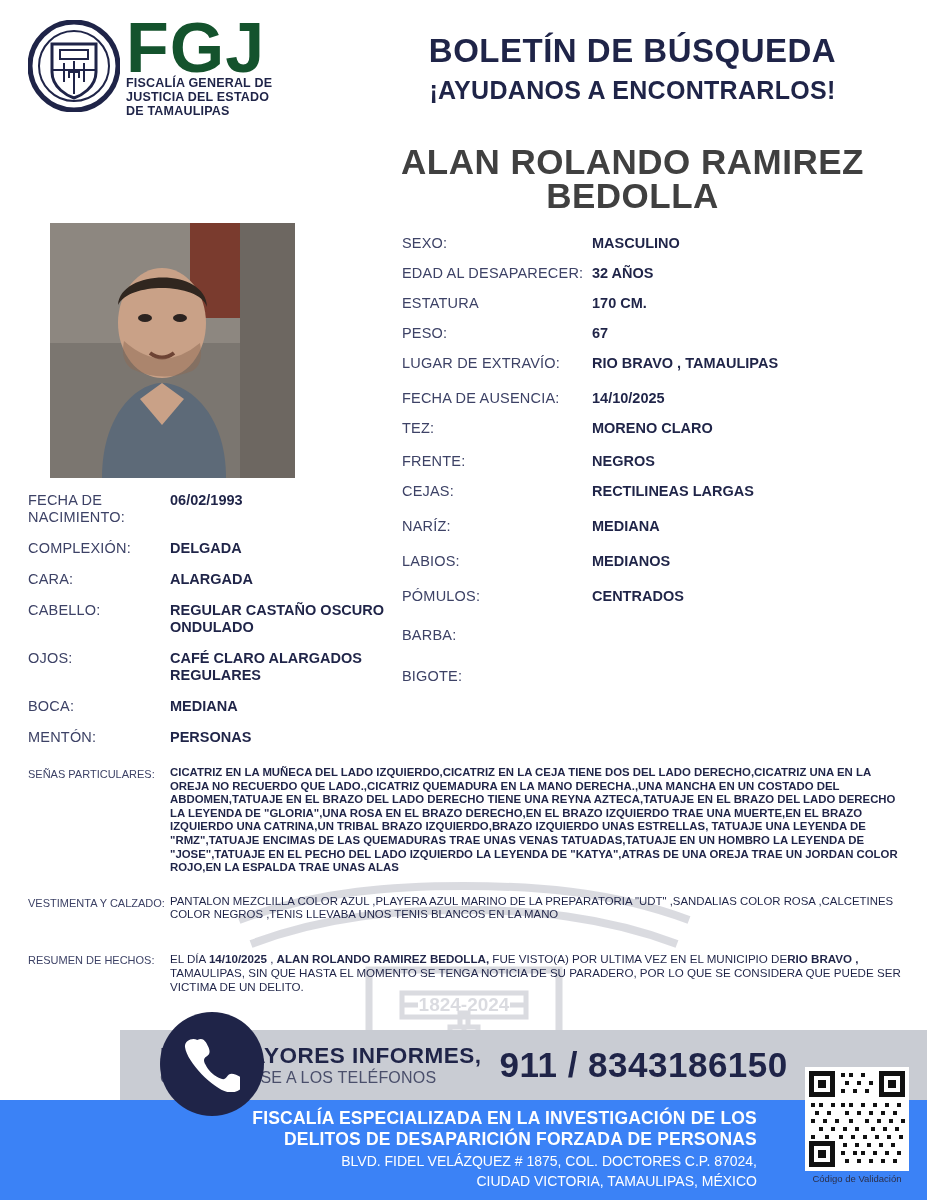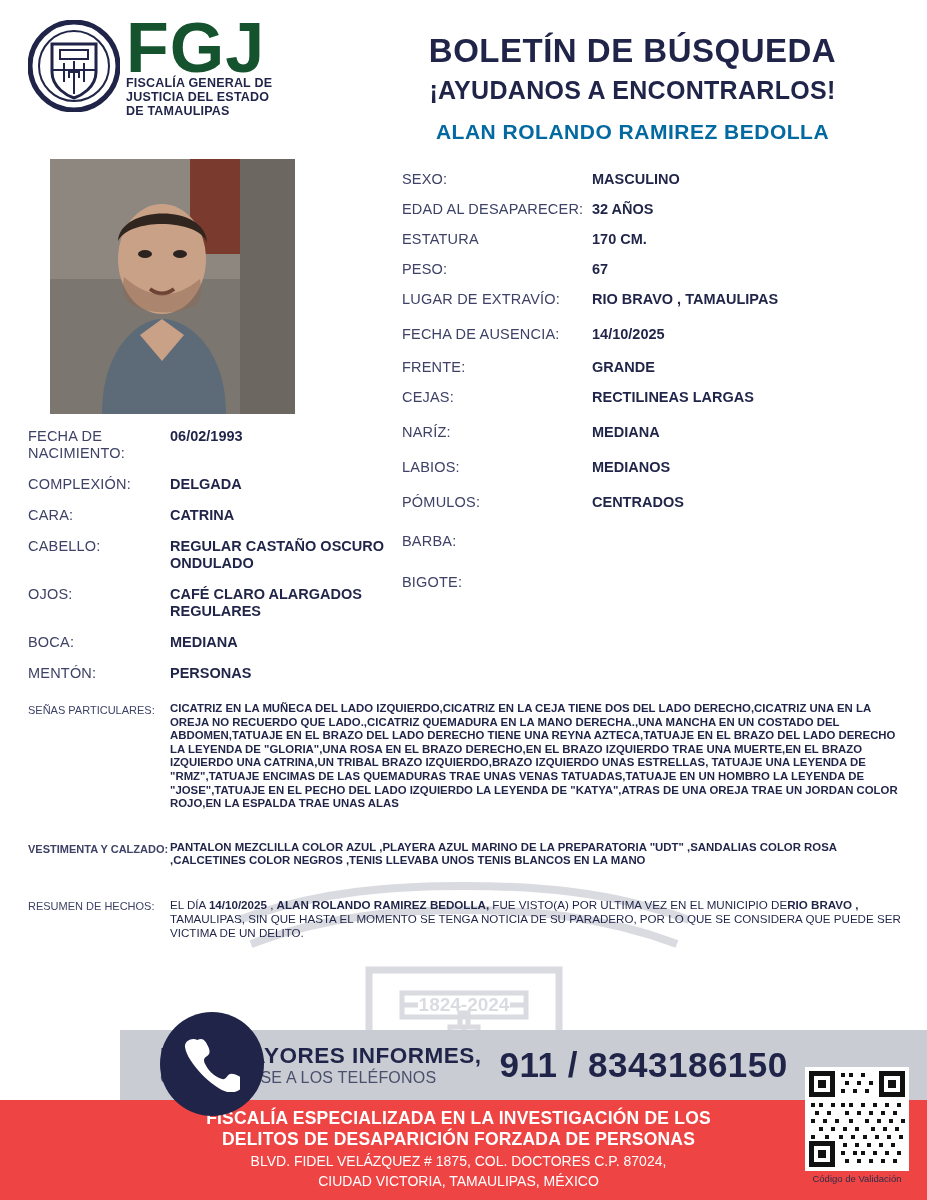--- a/index.html
+++ b/index.html
@@ -32,21 +32,21 @@
     padding: 18px 20px 0 28px;
   }
   .logo-block { display: flex; align-items: flex-start; width: 330px; flex: none; }
   .seal { width: 92px; height: 92px; flex: none; margin-top: 2px; }
   .logo-text { margin-left: 6px; padding-top: 2px; }
   .fgj { font-size: 70px; line-height: 56px; font-weight: bold; letter-spacing: 1px; color: #14532d; font-family: "Liberation Sans", sans-serif; }
   .fgj-sub { font-size: 12.5px; font-weight: bold; color: #1f2448; line-height: 14px; letter-spacing: .2px; }
   .title-block { flex: 1; text-align: center; padding-top: 14px; }
   .boletin { font-size: 33px; font-weight: bold; color: #1f2448; letter-spacing: .5px; }
   .ayudanos { font-size: 25px; font-weight: bold; color: #1f2448; letter-spacing: .3px; margin-top: 6px; }
-  .person-name { font-size: 21px; font-weight: bold; color: #0369a1; margin-top: 10px; line-height: 34px; letter-spacing: .5px; }
+  .person-name { font-size: 35px; font-weight: bold; color: #404040; margin-top: 40px; line-height: 34px; letter-spacing: .5px; }
 
   
   .content { position: relative; z-index: 2; display: flex; padding: 0 20px 0 28px; }
   .left-col { width: 360px; flex: none; }
   .photo {
     width: 245px; height: 255px; margin: 10px 0 0 22px;
     background: #6c6f74; overflow: hidden; position: relative;
   }
   .right-col { flex: 1; padding-left: 14px; padding-top: 22px; }
 
@@ -64,21 +64,21 @@
   .right-col .field { margin-bottom: 13px; }
   .left-col .photo + .field { margin-top: 14px; }
   .tight { margin-bottom: 10px; }
 
   
   .wide { position: relative; z-index: 2; display: flex; padding: 0 22px 0 28px; margin-top: 2px; }
   .wide .lbl { width: 142px; flex: none; font-size: 11px; color: #3d4266; line-height: 17px; }
   .wide .body { flex: 1; font-size: 11.4px; line-height: 13.6px; color: #1f2448; text-align: left; }
   .wide .body.b { font-weight: bold; }
   .senas { margin-top: 6px; }
-  .vest { margin-top: 30px; font-weight: bold; }
+  .vest { margin-top: 20px; }
   .resumen { margin-top: 30px; }
   .resumen .body { font-size: 11.6px; line-height: 14px; }
   .resumen b { font-weight: bold; }
 
   
   .footer { position: absolute; left: 0; right: 0; bottom: 0; z-index: 3; }
   .phone-bar {
     position: relative;
     height: 70px;
     background: #c9ccd3;
@@ -96,21 +96,21 @@
     z-index: 4;
   }
   .phone-circle svg { width: 56px; height: 56px; }
   .informes { margin-left: 40px; }
   .informes .l1 { font-size: 22.5px; font-weight: bold; color: #1f2448; letter-spacing: .5px; }
   .informes .l2 { font-size: 16px; color: #4a4f6b; letter-spacing: .2px; }
   .phone-num {
     font-size: 35px; font-weight: bold; color: #1f2448; margin-left: 18px; letter-spacing: .5px;
   }
   .blue-bar {
-    background: #ef4444; color: #fff; text-align: center; padding: 8px 170px 10px 160px;
+    background: #3b82f6; color: #fff; text-align: right; padding: 8px 170px 10px 160px;
   }
   .blue-bar .b1 { font-size: 17.5px; font-weight: bold; line-height: 21px; letter-spacing: .2px; }
   .blue-bar .b2 { font-size: 14px; line-height: 17px; margin-top: 3px; }
   .qr-wrap {
     position: absolute; right: 14px; bottom: 16px; width: 112px; z-index: 5; text-align: center;
   }
   .qr { width: 104px; height: 104px; background: #fff; margin: 0 auto; }
   .qr-cap { font-size: 9.5px; color: #2b2f4a; margin-top: 2px; }
 </style>
 </head>
@@ -194,21 +194,21 @@
     <div class="field">
       <div class="lbl">FECHA DE NACIMIENTO:</div>
       <div class="val">06/02/1993</div>
     </div>
     <div class="field">
       <div class="lbl">COMPLEXIÓN:</div>
       <div class="val">DELGADA</div>
     </div>
     <div class="field">
       <div class="lbl">CARA:</div>
-      <div class="val">CATRINA</div>
+      <div class="val">ALARGADA</div>
     </div>
     <div class="field">
       <div class="lbl">CABELLO:</div>
       <div class="val">REGULAR CASTAÑO OSCURO ONDULADO</div>
     </div>
     <div class="field">
       <div class="lbl">OJOS:</div>
       <div class="val">CAFÉ CLARO ALARGADOS REGULARES</div>
     </div>
     <div class="field">
@@ -239,23 +239,27 @@
       <div class="val">67</div>
     </div>
     <div class="field">
       <div class="lbl">LUGAR DE EXTRAVÍO:</div>
       <div class="val">RIO BRAVO  , TAMAULIPAS</div>
     </div>
     <div class="field" style="margin-top:18px">
       <div class="lbl">FECHA DE AUSENCIA:</div>
       <div class="val">14/10/2025</div>
     </div>
+    <div class="field">
+      <div class="lbl">TEZ:</div>
+      <div class="val">MORENO CLARO</div>
+    </div>
     <div class="field" style="margin-top:16px">
       <div class="lbl">FRENTE:</div>
-      <div class="val">GRANDE</div>
+      <div class="val">NEGROS</div>
     </div>
     <div class="field" style="margin-bottom:18px">
       <div class="lbl">CEJAS:</div>
       <div class="val">RECTILINEAS LARGAS</div>
     </div>
     <div class="field" style="margin-bottom:18px">
       <div class="lbl">NARÍZ:</div>
       <div class="val">MEDIANA</div>
     </div>
     <div class="field" style="margin-bottom:18px">

